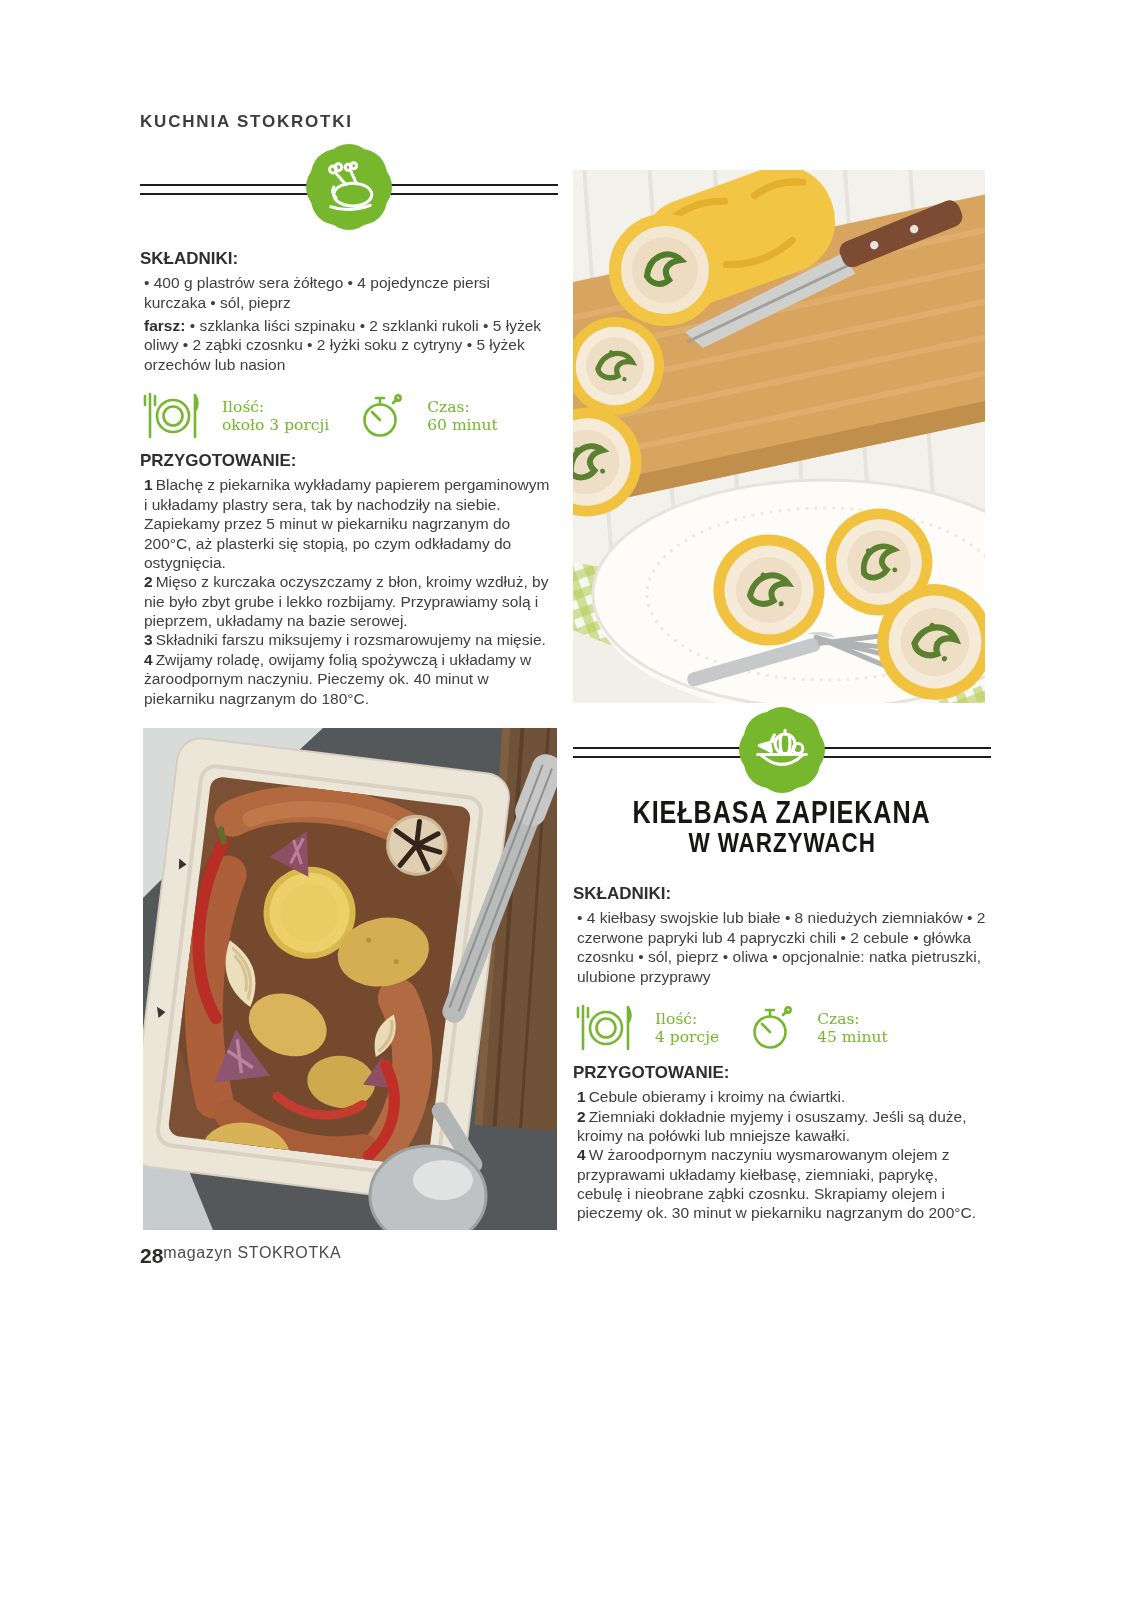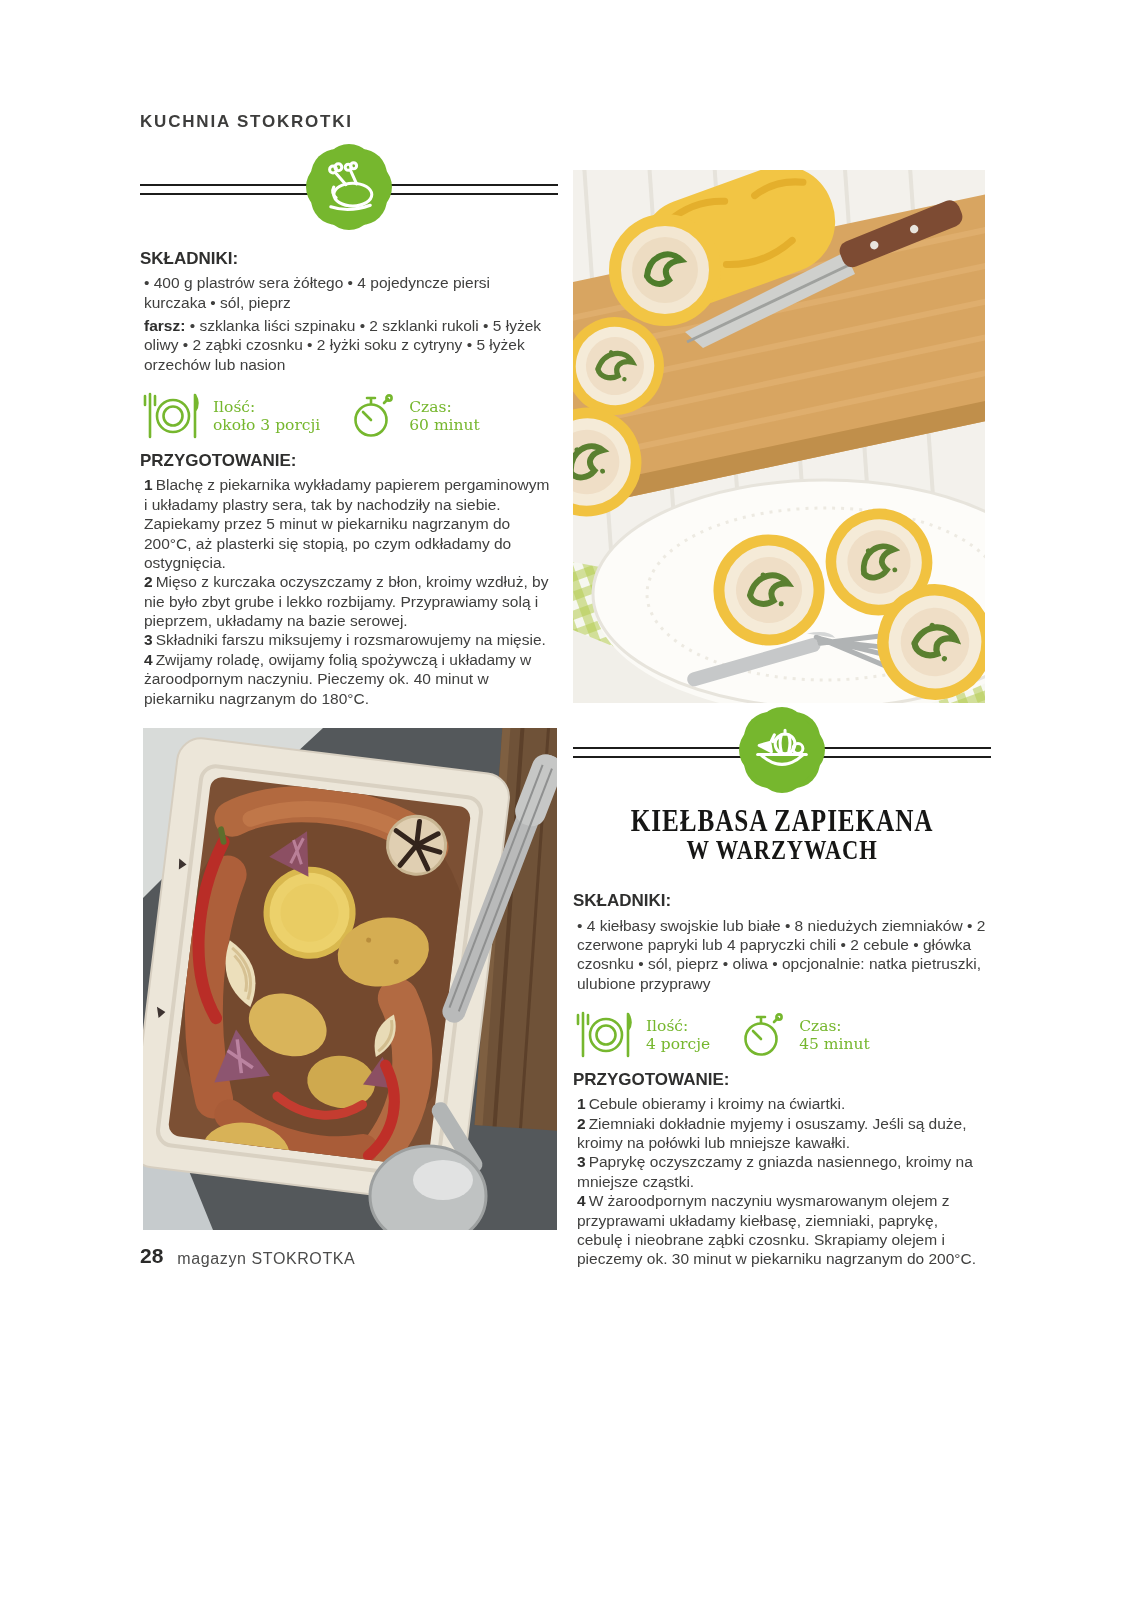--- a/index.html
+++ b/index.html
@@ -11,21 +11,21 @@
     color:#3c3c3b;
     overflow:hidden;
   }
   
   .mag-header{
     position:absolute;left:140px;top:112px;
     font-size:17px;font-weight:700;letter-spacing:1.8px;color:#3d3d3c;
   }
   .mag-footer{
     position:absolute;left:140px;top:1244px;
-    display:flex;align-items:flex-end;gap:14px;
+    display:flex;align-items:flex-start;
   }
   .mag-footer .pagenum{font-size:21px;font-weight:700;color:#2b2b2a;}
   .mag-footer .magname{font-size:16px;color:#4c4c4b;letter-spacing:.6px;}
   
   .recipe-col{position:absolute;width:418px;}
   .recipe-col.r1{left:140px;top:148px;}
   .recipe-col.r2{left:573px;top:711px;}
   
   .rule-row{position:relative;height:78px;margin-bottom:2px;}
   .double-line{
@@ -51,21 +51,21 @@
   .r2 .sec-head.ing{margin-top:26px;}
   .body-text{font-size:15.5px;line-height:1.25;color:#3f3f3e;margin:4px;}
   .body-text b{color:#2f2f2e;}
   .steps p{margin:0;}
   .steps b{font-weight:700;color:#2f2f2e;margin-right:3px;}
   
   .info-row{
     display:flex;align-items:center;gap:26px;
     margin-top:16px;margin-bottom:4px;height:52px;
   }
-  .info-item{display:flex;align-items:center;gap:11px;}
+  .info-item{display:flex;align-items:center;gap:20px;}
   .info-text{
     font-family:"DejaVu Serif",serif;font-size:15.5px;line-height:1.18;
     color:#76b72e;
   }
   .prep-head{margin-top:8px;}
   
   .photo{position:absolute;overflow:hidden;}
   .photo1{left:573px;top:170px;width:412px;height:533px;}
   .photo2{left:143px;top:728px;width:414px;height:502px;}
 </style>
@@ -222,21 +222,21 @@
           <path d="M22 56 Q50 82 78 56"></path>
           <path d="M18 56 H82"></path>
           <circle cx="54" cy="42" r="13"></circle>
           <path d="M54 29 V24 M49 31 Q46 40 49 52 M59 31 Q62 40 59 52"></path>
           <path d="M36 52 L20 44 L34 40 Z" fill="#ffffff"></path>
           <path d="M36 38 L40 30 M38 39 L46 33"></path>
           <circle cx="71" cy="48" r="6.5"></circle>
         </svg>
       </div>
     </div>
-    <h2 class="recipe-title" style="margin:16px;font-family:Liberation Serif, serif;">
+    <h2 class="recipe-title" style="margin:8px;">
       <span class="t1">KIEŁBASA ZAPIEKANA</span><br>
       <span class="t2">W WARZYWACH</span>
     </h2>
     <div class="sec-head ing">SKŁADNIKI:</div>
     <p class="body-text"><span>• 4 kiełbasy swojskie lub białe • 8 niedużych ziemniaków • 2 czerwone papryki lub 4 papryczki chili • 2 cebule • główka czosnku • sól, pieprz • oliwa • opcjonalnie: natka pietruszki, ulubione przyprawy</span></p>
 
     <div class="info-row">
       <div class="info-item">
         <svg width="62" height="48" viewBox="0 0 62 48" fill="none" stroke="#76b72e" stroke-width="2.6" stroke-linecap="round">
           <path d="M5 4 V13 M10 2 V13 M15 4 V13 M10 13 V45"></path>
@@ -261,21 +261,20 @@
           <div>Czas:</div>
           <div>45 minut</div>
         </div>
       </div>
     </div>
 
     <div class="sec-head prep-head">PRZYGOTOWANIE:</div>
     <div class="steps body-text">
       <p><b>1</b><span>Cebule obieramy i kroimy na ćwiartki.</span></p>
       <p><b>2</b><span>Ziemniaki dokładnie myjemy i osuszamy. Jeśli są duże, kroimy na połówki lub mniejsze kawałki.</span></p>
-      <p><b>3</b><span>Paprykę oczyszczamy z gniazda nasiennego, kroimy na mniejsze cząstki.</span></p>
       <p><b>4</b><span>W żaroodpornym naczyniu wysmarowanym olejem z przyprawami układamy kiełbasę, ziemniaki, paprykę, cebulę i nieobrane ząbki czosnku. Skrapiamy olejem i pieczemy ok. 30 minut w piekarniku nagrzanym do 200°C.</span></p>
     </div>
   </section>
 
   <div class="photo photo2">
     <svg viewBox="0 0 414 502" width="414" height="502">
       <defs>
         <clipPath id="panclip">
             <rect x="46" y="64" width="262" height="362" rx="12"></rect>
           </clipPath>

